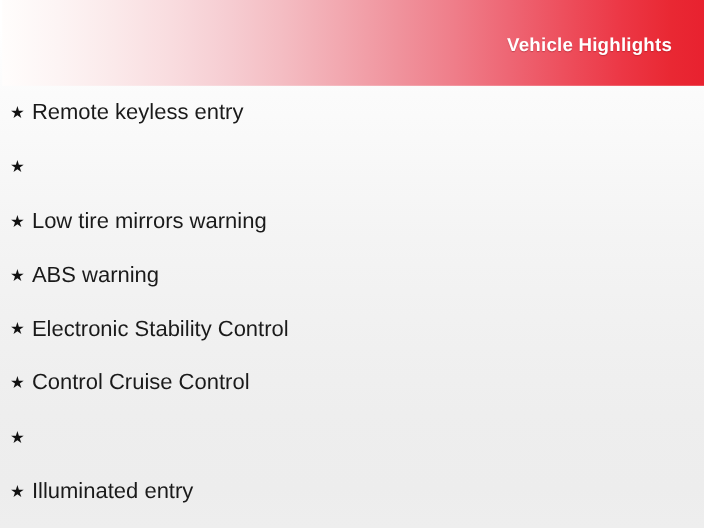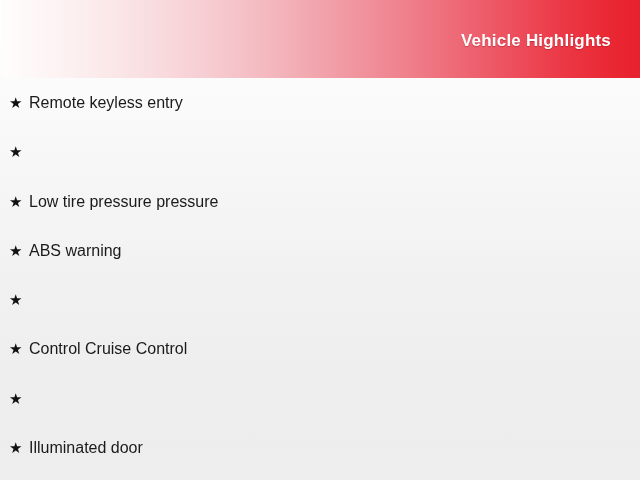--- a/index.html
+++ b/index.html
@@ -93,21 +93,21 @@
     left: 9px;
     top: 0;
     width: 14px;
     font-size: 15px;
     line-height: 49.3px;
     color: #111111;
     text-align: left;
   }
 
   .highlight-label {
-    font-size: 16px;
+    font-size: 20px;
     color: #1a1a1a;
     line-height: 49.3px;
     vertical-align: baseline;
     margin-top: 24px;
   }
 </style>
 </head>
 <body>
 
 <div id="page">
@@ -122,41 +122,42 @@
       <span class="highlight-bullet">★</span>
       <span class="highlight-label">Remote keyless entry</span>
     </li>
 
     <li class="highlight-item">
       <span class="highlight-bullet">★</span>
     </li>
 
     <li class="highlight-item">
       <span class="highlight-bullet">★</span>
-      <span class="highlight-label">Low tire pressure pressure</span>
+      <span class="highlight-label">Low tire mirrors warning</span>
     </li>
 
     <li class="highlight-item">
       <span class="highlight-bullet">★</span>
       <span class="highlight-label">ABS warning</span>
     </li>
 
     <li class="highlight-item">
       <span class="highlight-bullet">★</span>
+      <span class="highlight-label">Electronic Stability Control</span>
     </li>
 
     <li class="highlight-item">
       <span class="highlight-bullet">★</span>
       <span class="highlight-label">Control Cruise Control</span>
     </li>
 
     <li class="highlight-item">
       <span class="highlight-bullet">★</span>
     </li>
 
     <li class="highlight-item">
       <span class="highlight-bullet">★</span>
-      <span class="highlight-label">Illuminated door</span>
+      <span class="highlight-label">Illuminated entry</span>
     </li>
 
   </ul>
 
 </div>
 
 </body></html>

